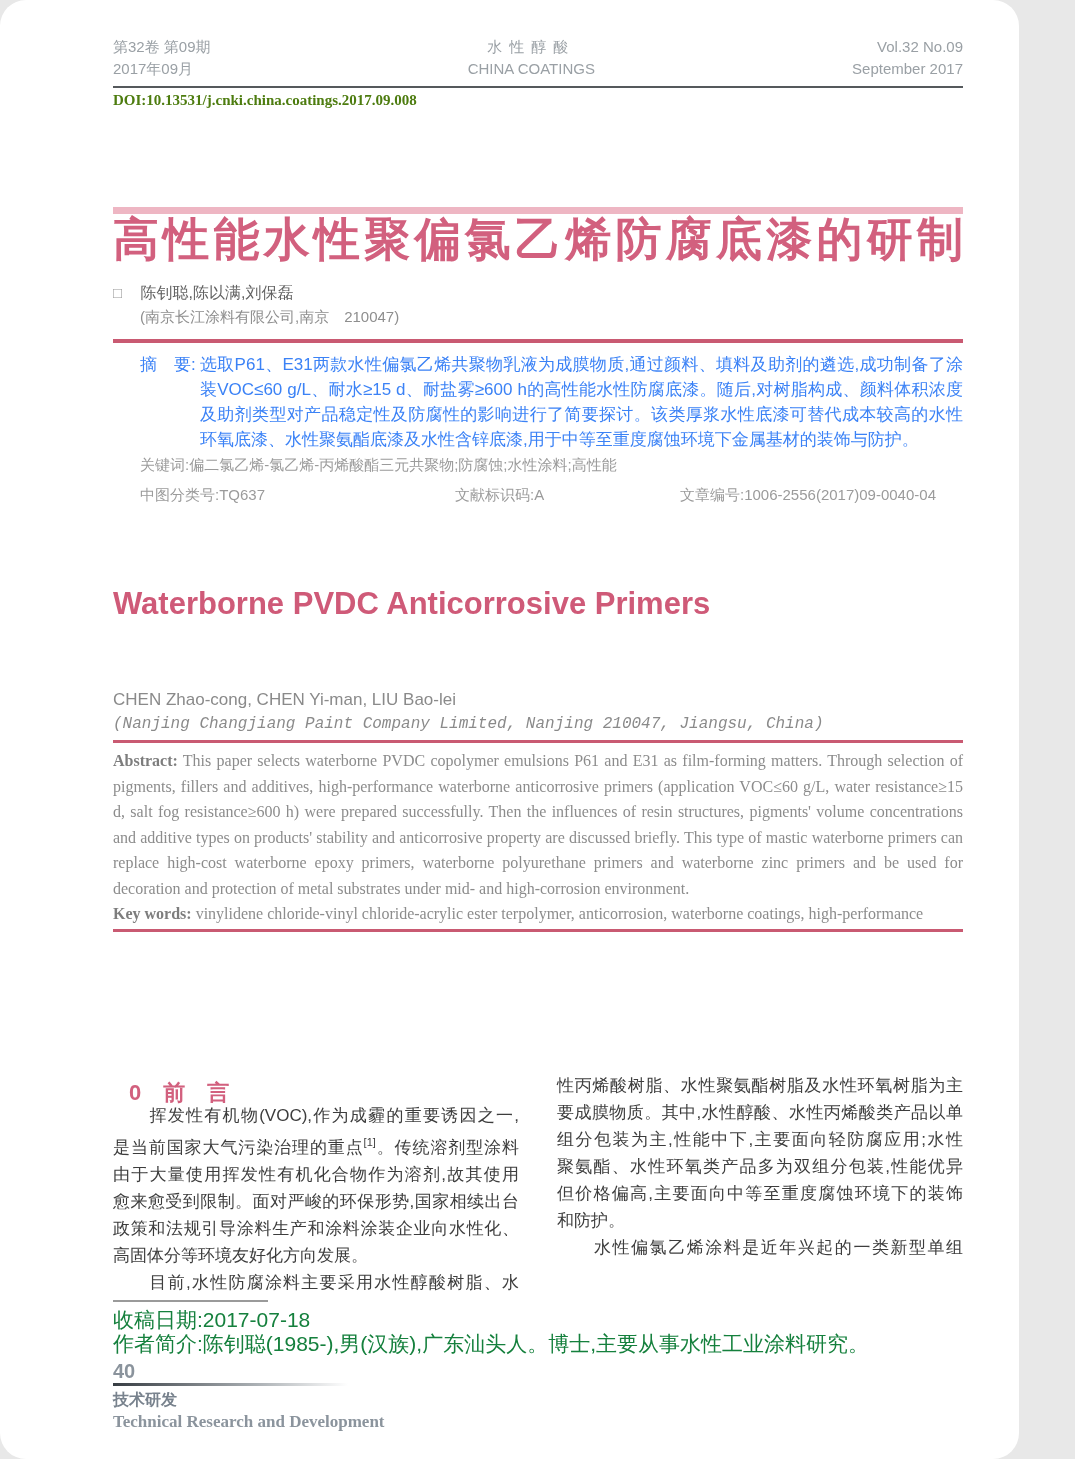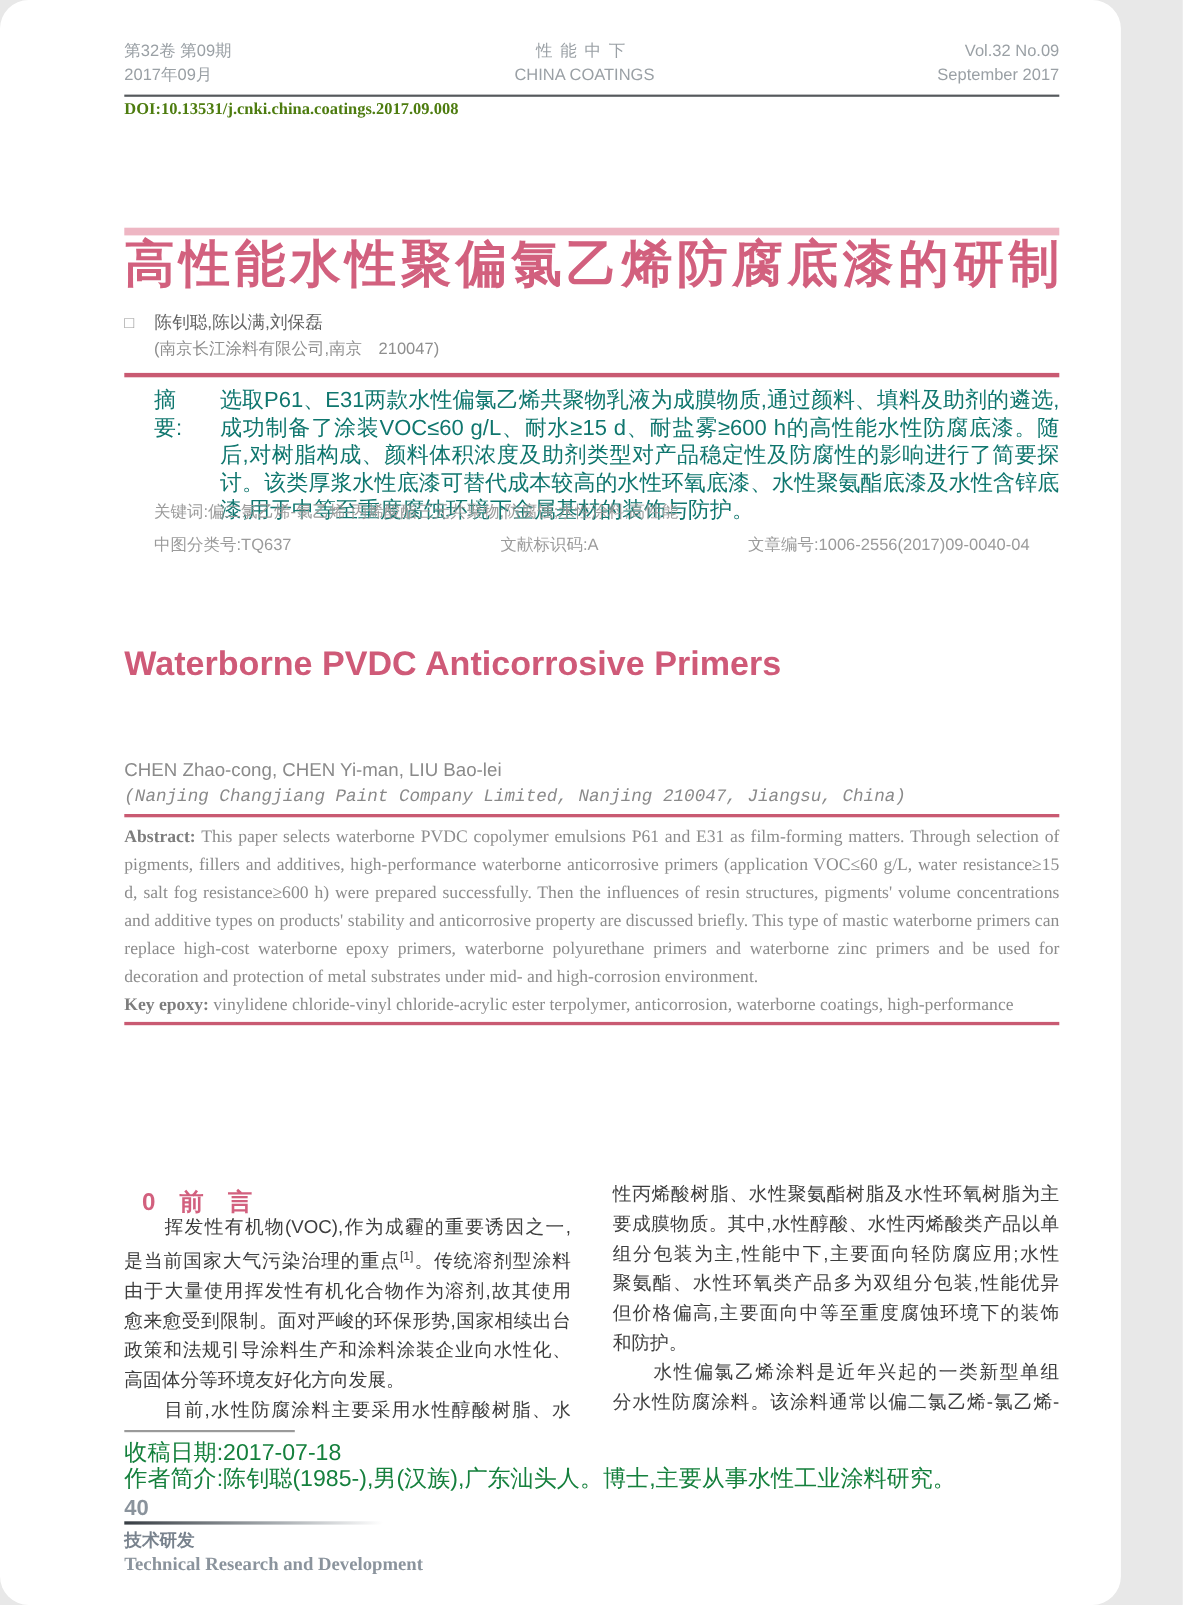--- a/index.html
+++ b/index.html
@@ -28,21 +28,21 @@
   .title-cn{top:212px;margin:0;font-size:46px;line-height:54px;font-weight:bold;
     color:#d2607e;text-align:justify;text-align-last:justify;}
   .authors-cn{top:283px;font-size:16px;color:#626262;}
   .authors-cn .marker{color:#9a9a9a;margin-right:14px;font-size:15px;}
   .affil-cn{top:308px;padding-left:27px;width:823px;font-size:15px;color:#8e8e8e;}
   .rule{background:#c95a72;}
   .rule-1{top:339px;height:4px;}
 
   
   .abstract-cn{top:352px;padding-left:27px;width:823px;display:flex;
-    font-size:20px;line-height:25px;color:#0f766e;}
+    font-size:17px;line-height:25px;color:#3b82f6;}
   .abs-label{width:60px;flex-shrink:0;}
   .abs-text{flex:1;text-align:justify;}
   .keywords-cn{top:456px;padding-left:27px;width:823px;font-size:15px;color:#9b9b9b;}
   .meta-row{top:486px;height:20px;font-size:15px;color:#9b9b9b;}
   .meta-row span{position:absolute;white-space:nowrap;}
   .meta-row .m1{left:27px;}
   .meta-row .m2{left:342px;}
   .meta-row .m3{left:567px;}
 
   
@@ -86,21 +86,21 @@
 <body>
 
 <div class="page">
 
   <header class="blk jheader">
     <div class="jh-left">
       <div>第32卷 第09期</div>
       <div>2017年09月</div>
     </div>
     <div class="jh-center">
-      <div class="jh-cn-name">性能中下</div>
+      <div class="jh-cn-name">水性醇酸</div>
       <div>CHINA COATINGS</div>
     </div>
     <div class="jh-right">
       <div>Vol.32 No.09</div>
       <div>September 2017</div>
     </div>
   </header>
 
   <div class="blk doi">DOI:10.13531/j.cnki.china.coatings.2017.09.008</div>
 
@@ -134,21 +134,21 @@
     <div>Waterborne PVDC Anticorrosive Primers</div>
   </h2>
 
   <div class="blk authors-en">CHEN Zhao-cong, CHEN Yi-man, LIU Bao-lei</div>
   <div class="blk affil-en">(Nanjing Changjiang Paint Company Limited, Nanjing 210047, Jiangsu, China)</div>
 
   <div class="blk rule rule-2"></div>
 
   <div class="blk abstract-en">
     <p class="abs-en-p"><b>Abstract:</b> <span>This paper selects waterborne PVDC copolymer emulsions P61 and E31 as film-forming matters. Through selection of pigments, fillers and additives, high-performance waterborne anticorrosive primers (application VOC≤60 g/L, water resistance≥15 d, salt fog resistance≥600 h) were prepared successfully. Then the influences of resin structures, pigments' volume concentrations and additive types on products' stability and anticorrosive property are discussed briefly. This type of mastic waterborne primers can replace high-cost waterborne epoxy primers, waterborne polyurethane primers and waterborne zinc primers and be used for decoration and protection of metal substrates under mid- and high-corrosion environment.</span></p>
-    <p class="kw-en"><b>Key epoxy:</b> <span>vinylidene chloride-vinyl chloride-acrylic ester terpolymer, anticorrosion, waterborne coatings, high-performance</span></p>
+    <p class="kw-en"><b>Key words:</b> <span>vinylidene chloride-vinyl chloride-acrylic ester terpolymer, anticorrosion, waterborne coatings, high-performance</span></p>
   </div>
 
   <div class="blk rule rule-3"></div>
 
   <h3 class="blk sec-heading">0　前　言</h3>
 
   <div class="blk columns">
     <div class="col col-left">
       <div class="jline">　　挥发性有机物(VOC),作为成霾的重要诱因之一,</div>
       <div class="jline"><span>是当前国家大气污染治理的重点</span><sup class="ref">[1]</sup><span>。传统溶剂型涂料</span></div>
@@ -159,21 +159,20 @@
       <div class="jline">　　目前,水性防腐涂料主要采用水性醇酸树脂、水</div>
     </div>
     <div class="col">
       <div class="jline">性丙烯酸树脂、水性聚氨酯树脂及水性环氧树脂为主</div>
       <div class="jline">要成膜物质。其中,水性醇酸、水性丙烯酸类产品以单</div>
       <div class="jline">组分包装为主,性能中下,主要面向轻防腐应用;水性</div>
       <div class="jline">聚氨酯、水性环氧类产品多为双组分包装,性能优异</div>
       <div class="jline">但价格偏高,主要面向中等至重度腐蚀环境下的装饰</div>
       <div class="jline jend">和防护。</div>
       <div class="jline">　　水性偏氯乙烯涂料是近年兴起的一类新型单组</div>
-      <div class="jline">分水性防腐涂料。该涂料通常以偏二氯乙烯-氯乙烯-</div>
     </div>
   </div>
 
   <div class="blk footnote-rule"></div>
   <div class="blk footnote received">收稿日期:2017-07-18</div>
   <div class="blk footnote bio">作者简介:陈钊聪(1985-),男(汉族),广东汕头人。博士,主要从事水性工业涂料研究。</div>
 
   <div class="blk page-num">40</div>
   <div class="blk footer-line"></div>
   <div class="blk footer-cn">技术研发</div>

